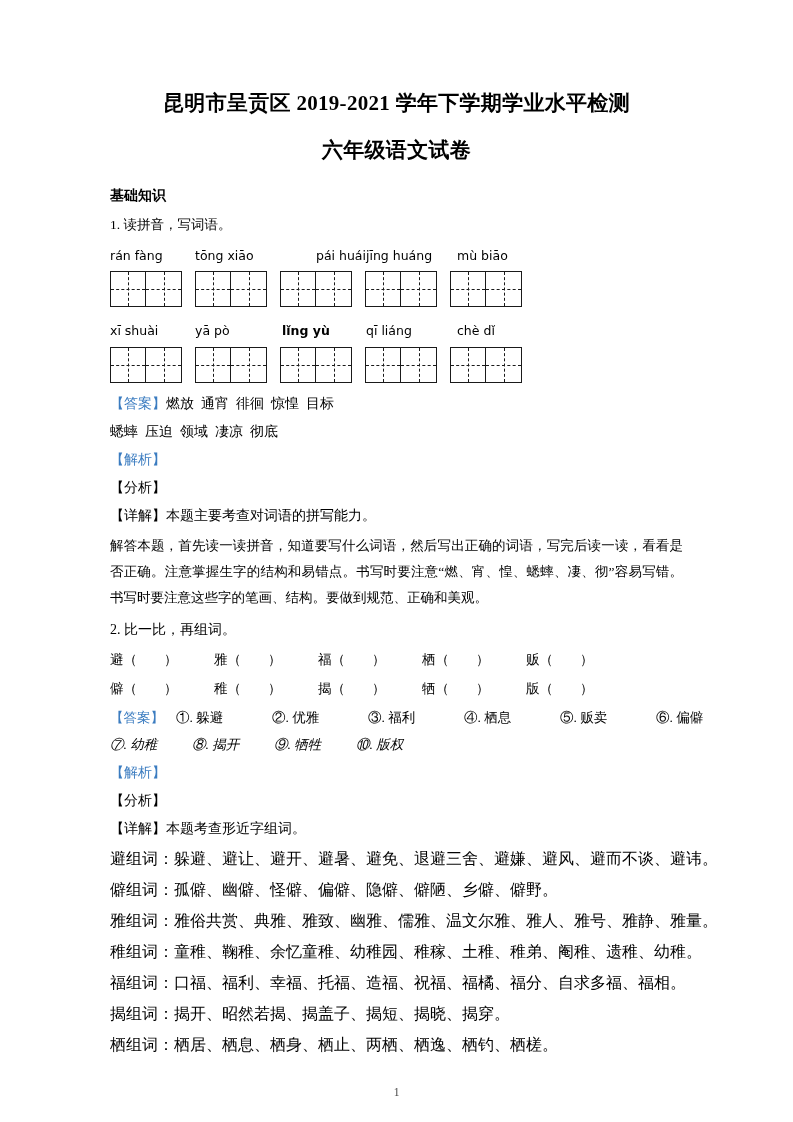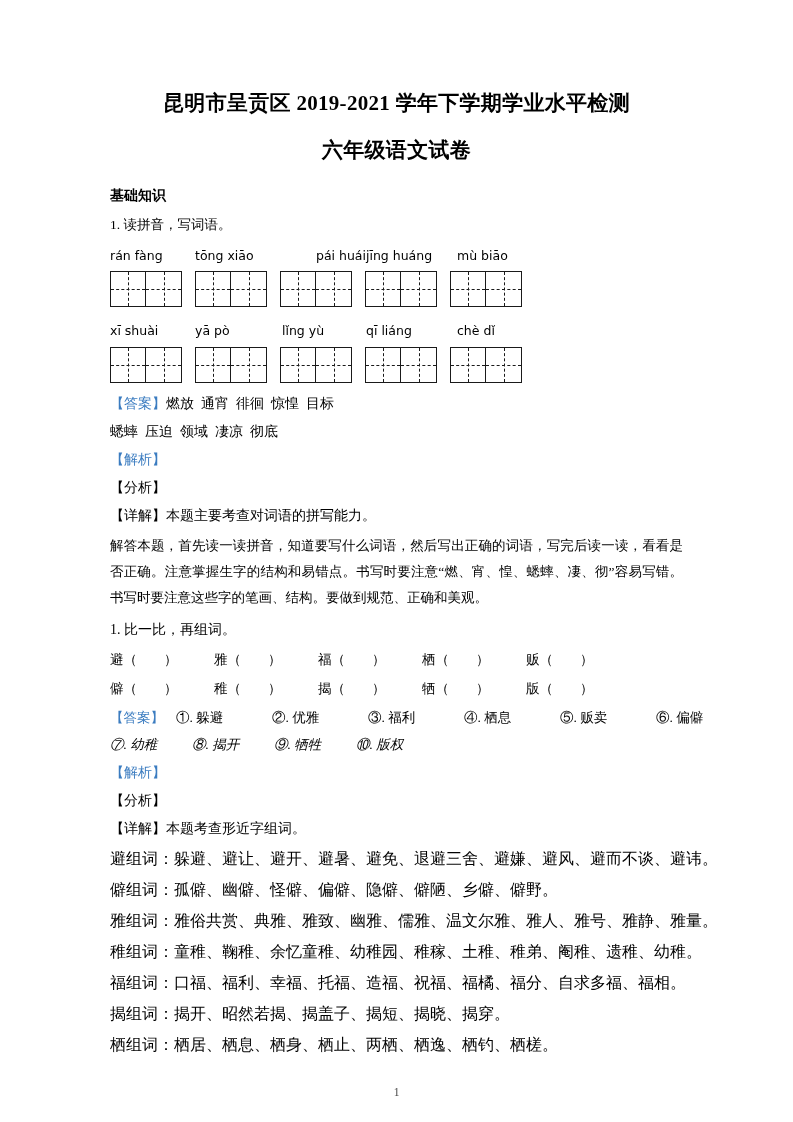--- a/index.html
+++ b/index.html
@@ -93,21 +93,21 @@
     white-space: nowrap;
   }
   .pinyin-row.r1 .py:nth-child(1) { width: 85px; }
   .pinyin-row.r1 .py:nth-child(2) { width: 87px; }
   .pinyin-row.r1 .py:nth-child(3) { width: 84px; text-align: right; }
   .pinyin-row.r1 .py:nth-child(4) { width: 91px; }
   .pinyin-row.r1 .py:nth-child(5) { width: 80px; }
 
   .pinyin-row.r2 .py:nth-child(1) { width: 85px; }
   .pinyin-row.r2 .py:nth-child(2) { width: 87px; }
-  .pinyin-row.r2 .py:nth-child(3) { width: 84px; }
+  .pinyin-row.r2 .py:nth-child(3) { width: 84px; font-weight: bold; }
   .pinyin-row.r2 .py:nth-child(4) { width: 91px; }
   .pinyin-row.r2 .py:nth-child(5) { width: 80px; }
 
   
   .grid-row {
     display: flex;
     padding-top: 9px;
   }
   .grid-group {
     display: flex;
@@ -265,21 +265,21 @@
   <div class="ln"><span class="bk">蟋蟀  压迫  领域  凄凉  彻底</span></div>
 
   <div class="ln"><span class="blue">【解析】</span></div>
 
   <div class="ln"><span class="bk">【分析】</span></div>
 
   <div class="ln"><span class="bk">【详解】</span><span class="bk">本题主要考查对词语的拼写能力。</span></div>
 
   <p class="para">解答本题，首先读一读拼音，知道要写什么词语，然后写出正确的词语，写完后读一读，看看是否正确。注意掌握生字的结构和易错点。书写时要注意“燃、宵、惶、蟋蟀、凄、彻”容易写错。书写时要注意这些字的笔画、结构。要做到规范、正确和美观。</p>
 
-  <div class="ln tight">1. 比一比，再组词。</div>
+  <div class="ln tight">2. 比一比，再组词。</div>
 
   <div class="blank-row">
     <span class="blank-item">避（        ）</span>
     <span class="blank-item">雅（        ）</span>
     <span class="blank-item">福（        ）</span>
     <span class="blank-item">栖（        ）</span>
     <span class="blank-item">贩（        ）</span>
   </div>
 
   <div class="blank-row">

